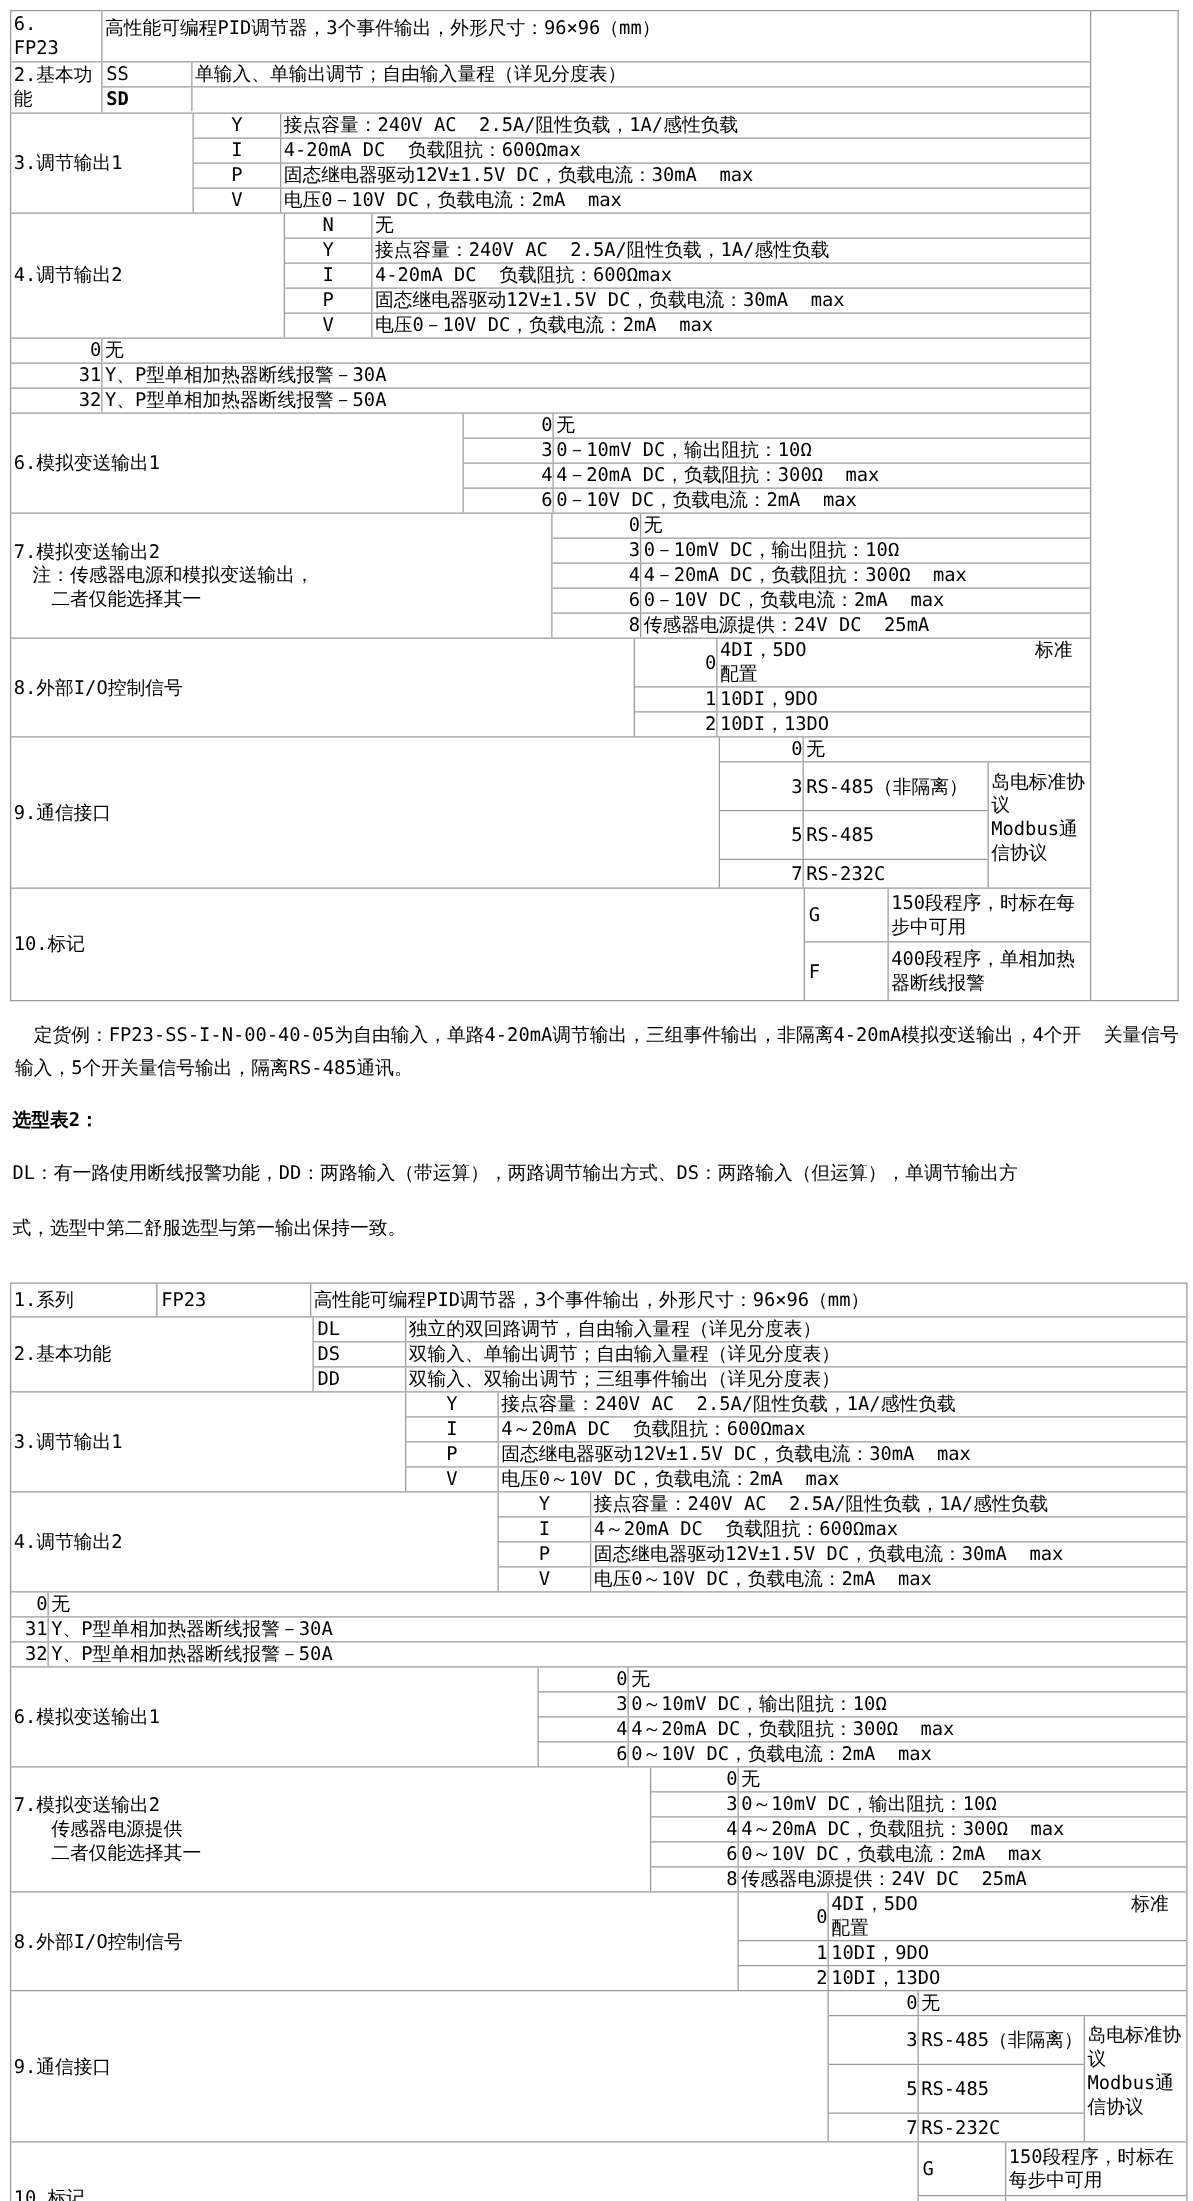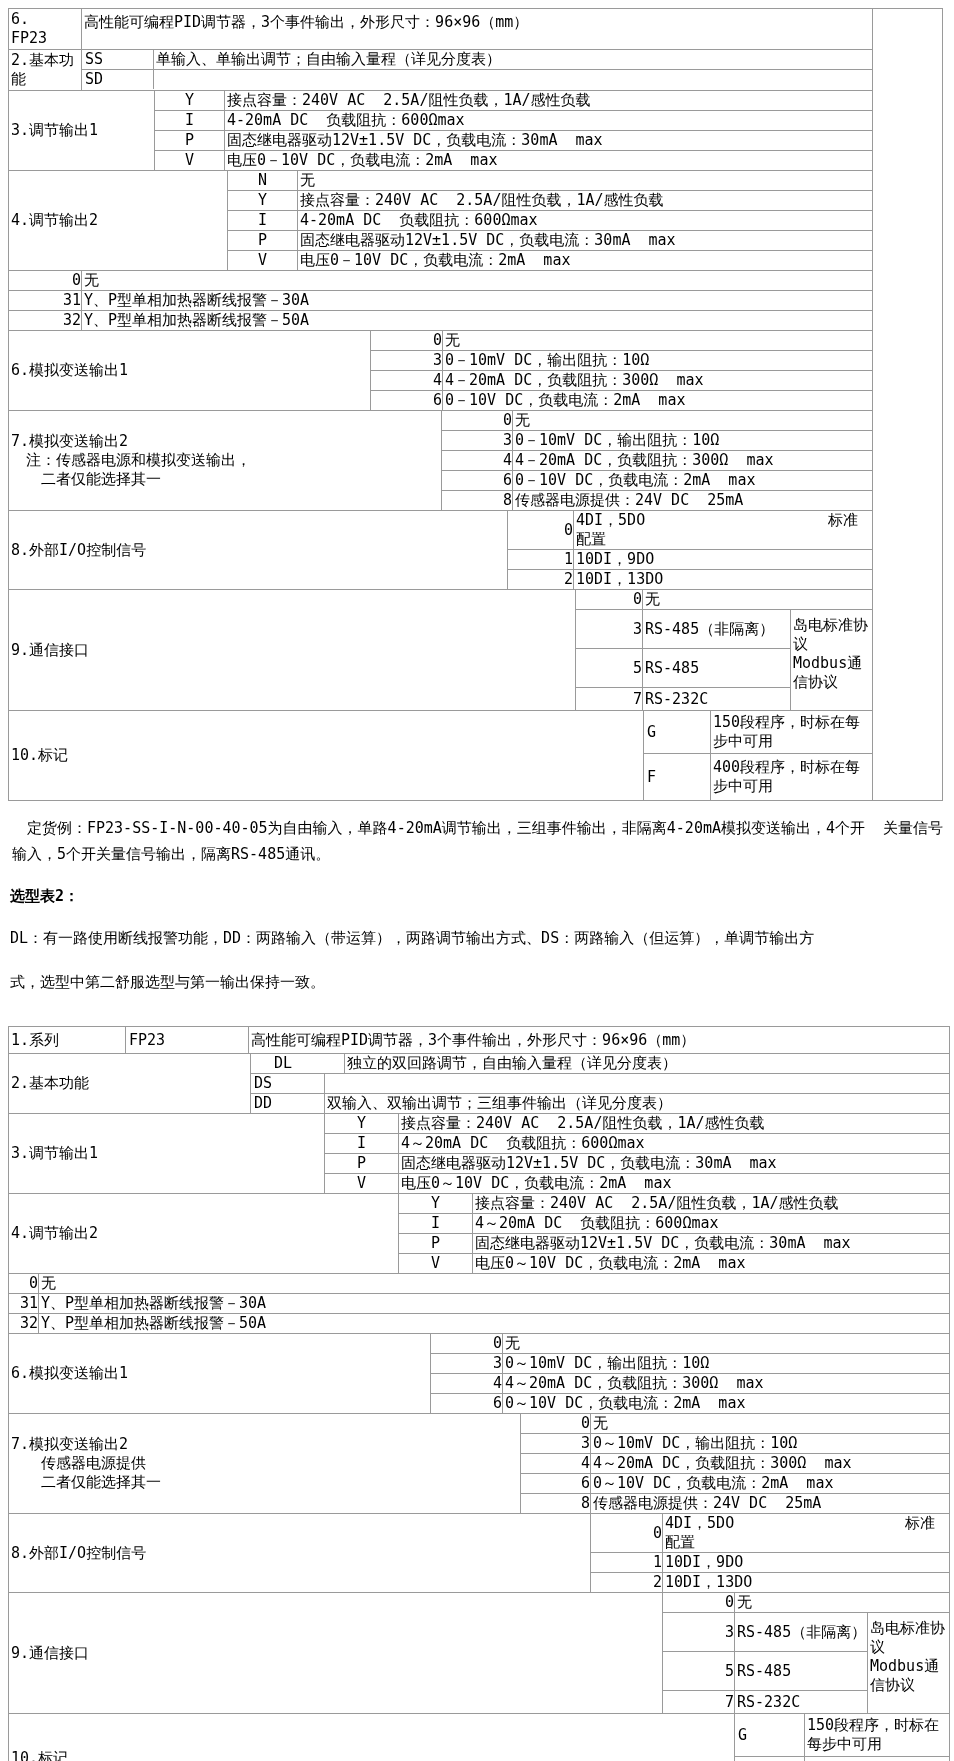--- a/index.html
+++ b/index.html
@@ -60,21 +60,21 @@
             </div>
           </div>
         </div>
         <div class="sec">
           <div class="label" style="width: 73px;">2.基本功能</div>
           <div class="opts">
             <div class="opt-row" style="min-height: 19px;">
               <div class="code left" style="width: 72px;">SS</div>
               <div class="desc">单输入、单输出调节；自由输入量程（详见分度表）</div>
             </div>
-            <div class="opt-row" style="min-height: 19px;">
+            <div class="opt-row" style="min-height: 19px; font-weight: bold;">
               <div class="code left" style="width: 72px;">SD</div>
             </div>
           </div>
         </div>
         <div class="sec">
           <div class="label" style="width: 146px;">3.调节输出1</div>
           <div class="opts">
             <div class="opt-row" style="min-height: 19px;">
               <div class="code center" style="width: 70px;">Y</div>
               <div class="desc">接点容量：240V AC  2.5A/阻性负载，1A/感性负载</div>
@@ -227,21 +227,21 @@
         </div>
         <div class="sec">
           <div class="label" style="width: 635px;">10.标记</div>
           <div class="opts">
             <div class="opt-row" style="min-height: 42px;">
               <div class="code left" style="width: 67px;">G</div>
               <div class="desc">150段程序，时标在每步中可用</div>
             </div>
             <div class="opt-row" style="min-height: 46px;">
               <div class="code left" style="width: 67px;">F</div>
-              <div class="desc">400段程序，时标在每步中可用</div>
+              <div class="desc">400段程序，单相加热器断线报警</div>
             </div>
           </div>
         </div>
       </div>
       <div class="empty-col" style="width: 70px;"></div>
     </div>
   </div>
 
 <div class="para">　定货例：FP23-SS-I-N-00-40-05为自由输入，单路4-20mA调节输出，三组事件输出，非隔离4-20mA模拟变送输出，4个开  关量信号输入，5个开关量信号输出，隔离RS-485通讯。</div>
 
@@ -259,25 +259,26 @@
             <div class="opt-row" style="min-height: 26px;">
               <div class="code left" style="width: 123px;">FP23</div>
               <div class="desc">高性能可编程PID调节器，3个事件输出，外形尺寸：96×96（mm）</div>
             </div>
           </div>
         </div>
         <div class="sec">
           <div class="label" style="width: 242px;">2.基本功能</div>
           <div class="opts">
             <div class="opt-row" style="min-height: 19px;">
-              <div class="code left" style="width: 74px; margin-left: 20px;">DL</div>
+              <div class="code left" style="width: 74px;">DL</div>
               <div class="desc">独立的双回路调节，自由输入量程（详见分度表）</div>
             </div>
             <div class="opt-row" style="min-height: 19px;">
               <div class="code left" style="width: 74px;">DS</div>
+              <div class="desc">双输入、单输出调节；自由输入量程（详见分度表）</div>
             </div>
             <div class="opt-row" style="min-height: 19px;">
               <div class="code left" style="width: 74px;">DD</div>
               <div class="desc">双输入、双输出调节；三组事件输出（详见分度表）</div>
             </div>
           </div>
         </div>
         <div class="sec">
           <div class="label" style="width: 316px;">3.调节输出1</div>
           <div class="opts">

